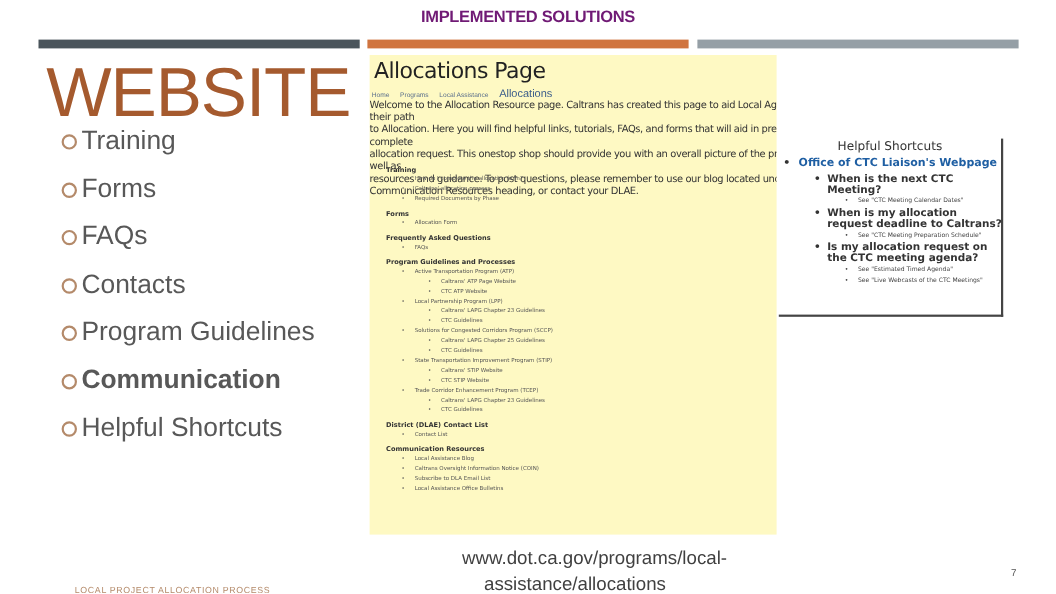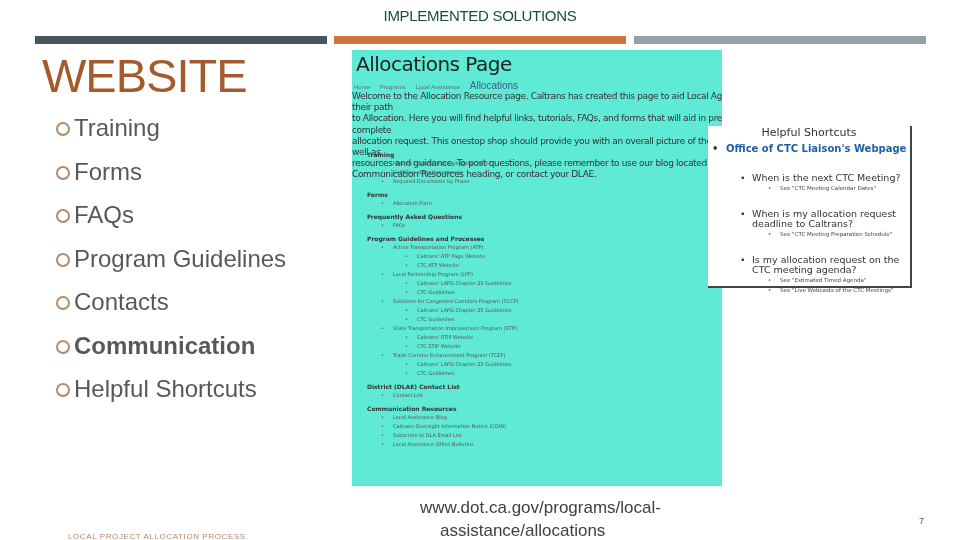--- a/index.html
+++ b/index.html
@@ -1,46 +1,46 @@
 <!DOCTYPE html>
 <html><head>
   <meta charset="utf-8">
   <style>
     * { box-sizing: border-box; margin: 0; padding: 0; }
     html, body { width: 960px; height: 540px; overflow: hidden; background: #ffffff; }
     body { position: relative; font-family: "Liberation Sans", sans-serif; }
 
     .header-title {
       position: absolute; left: 330px; top: 7px; width: 300px; text-align: center;
-      font-size: 15px; font-weight: normal; color: #14532d; letter-spacing: -0.3px;
+      font-size: 15px; font-weight: bold; color: #701a75; letter-spacing: -0.3px;
     }
     .bar { position: absolute; height: 8px; }
     .bar-left { left: 35px; top: 36px; width: 292px; background: #4a545b; }
     .bar-mid { left: 334px; top: 36px; width: 292px; background: #d0743f; }
     .bar-right { left: 634px; top: 36px; width: 292px; background: #959fa6; }
 
     .slide-title {
       position: absolute; left: 42px; top: 48px;
-      font-size: 47px; color: #a55a2e; letter-spacing: -1px; font-weight: normal; text-align: center;
+      font-size: 63px; color: #a55a2e; letter-spacing: -1px; font-weight: normal; text-align: center;
     }
 
     .bullets { position: absolute; left: 56px; top: 112px; width: 280px; list-style: none; }
     .bullets li {
       position: relative; font-size: 24px; color: #585858; line-height: 31px;
       padding-left: 18px; margin-bottom: 12.5px;
     }
     .bullets li .ring {
       position: absolute; left: 0; top: 10px; width: 14px; height: 14px;
       border: 2px solid #b48a6a; border-radius: 50%;
     }
     .bullets li.two-line { line-height: 31px; font-weight: bold; }
     .bullets li .cont { display: block; margin-left: -4px; }
 
     
-    .shot { position: absolute; left: 352px; top: 50px; width: 370px; height: 436px; overflow: hidden; background: #5eead4; }
+    .shot { position: absolute; left: 336px; top: 50px; width: 370px; height: 436px; overflow: hidden; background: #fef9c3; }
     .shot .page-h { font-family: "DejaVu Sans", sans-serif; font-size: 20px; color: #222; position: absolute; left: 4px; top: 2px; letter-spacing: -0.5px; }
     .shot .crumbs { position: absolute; left: 2px; top: 30px; font-size: 6px; color: #5a6f8c; white-space: nowrap; }
     .shot .crumbs span { margin-right: 8px; margin-top: 24px; }
     .shot .crumbs .current { font-size: 10px; color: #3b5d8a; }
     .shot .welcome { position: absolute; left: 0px; top: 41px; width: 420px; font-size: 9px; line-height: 11.2px; color: #333; font-family: "DejaVu Sans", sans-serif; letter-spacing: -0.35px; }
     .shot .sections { position: absolute; left: 15px; top: 96px; width: 200px; font-family: "DejaVu Sans", sans-serif; }
     .sec-h { font-size: 6px; font-weight: bold; color: #333; margin-top: 4px; line-height: 9px; }
     .sec-list { list-style: none; }
     .sec-list li { font-size: 5px; color: #555; line-height: 9px; position: relative; padding-left: 26px; white-space: nowrap; }
     .sec-list li::before { content: "•"; position: absolute; left: 14px; }
@@ -49,21 +49,21 @@
 
     .helpful {
       position: absolute; left: 708px; top: 126px; width: 204px; height: 162px;
       background: #fff; border-right: 2px solid #444; border-bottom: 2px solid #444;
       font-family: "DejaVu Sans", sans-serif;
     }
     .helpful .h-title { text-align: center; font-size: 11px; color: #333; margin-top: 0px; }
     .helpful .office { position: absolute; left: 4px; top: 17px; font-size: 10px; color: #1f5fa3; white-space: nowrap; font-weight: bold; }
     .helpful .office::before { content: "•"; position: absolute; left: -14px; color: #333; }
     .helpful ul { list-style: none; position: absolute; left: 44px; top: 31px; width: 160px; }
-    .helpful li.q { font-size: 9.5px; color: #333; line-height: 10px; position: relative; margin-top: 16px; }
+    .helpful li.q { font-size: 9.5px; color: #333; line-height: 10px; position: relative; margin-top: 1px; font-weight: bold; }
     .helpful li.q::before { content: "•"; position: absolute; left: -12px; }
     .helpful li.a { font-size: 5.5px; color: #444; line-height: 10px; position: relative; padding-left: 28px; white-space: nowrap; }
     .helpful li.a::before { content: "•"; position: absolute; left: 16px; }
 
     .footer-left { position: absolute; left: 35px; top: 532px; font-size: 8px; color: #b48a6a; letter-spacing: 0.6px; margin-left: 33px; }
     .footer-url { position: absolute; left: 420px; top: 496px; width: 320px; font-size: 17px; color: #404040; line-height: 23px; }
     .footer-url .l2 { display: block; padding-left: 20px; }
     .page-num { position: absolute; left: 919px; top: 516px; font-size: 9px; color: #555; }
   </style>
 </head>
@@ -73,22 +73,22 @@
 <div class="bar bar-left"></div>
 <div class="bar bar-mid"></div>
 <div class="bar bar-right"></div>
 
 <h1 class="slide-title">WEBSITE</h1>
 
 <ul class="bullets">
   <li><span class="ring"></span><span>Training</span></li>
   <li><span class="ring"></span><span>Forms</span></li>
   <li><span class="ring"></span><span>FAQs</span></li>
+  <li><span class="ring"></span><span>Contacts</span></li>
   <li><span class="ring"></span><span>Program Guidelines</span></li>
-  <li><span class="ring"></span><span>Contacts</span></li>
   <li class="two-line"><span class="ring"></span><span>Communication</span></li>
   <li><span class="ring"></span><span>Helpful Shortcuts</span></li>
 </ul>
 
 <div class="shot">
   <div class="page-h">Allocations Page</div>
   <div class="crumbs">
     <span>Home</span>
     <span>Programs</span>
     <span>Local Assistance</span>

